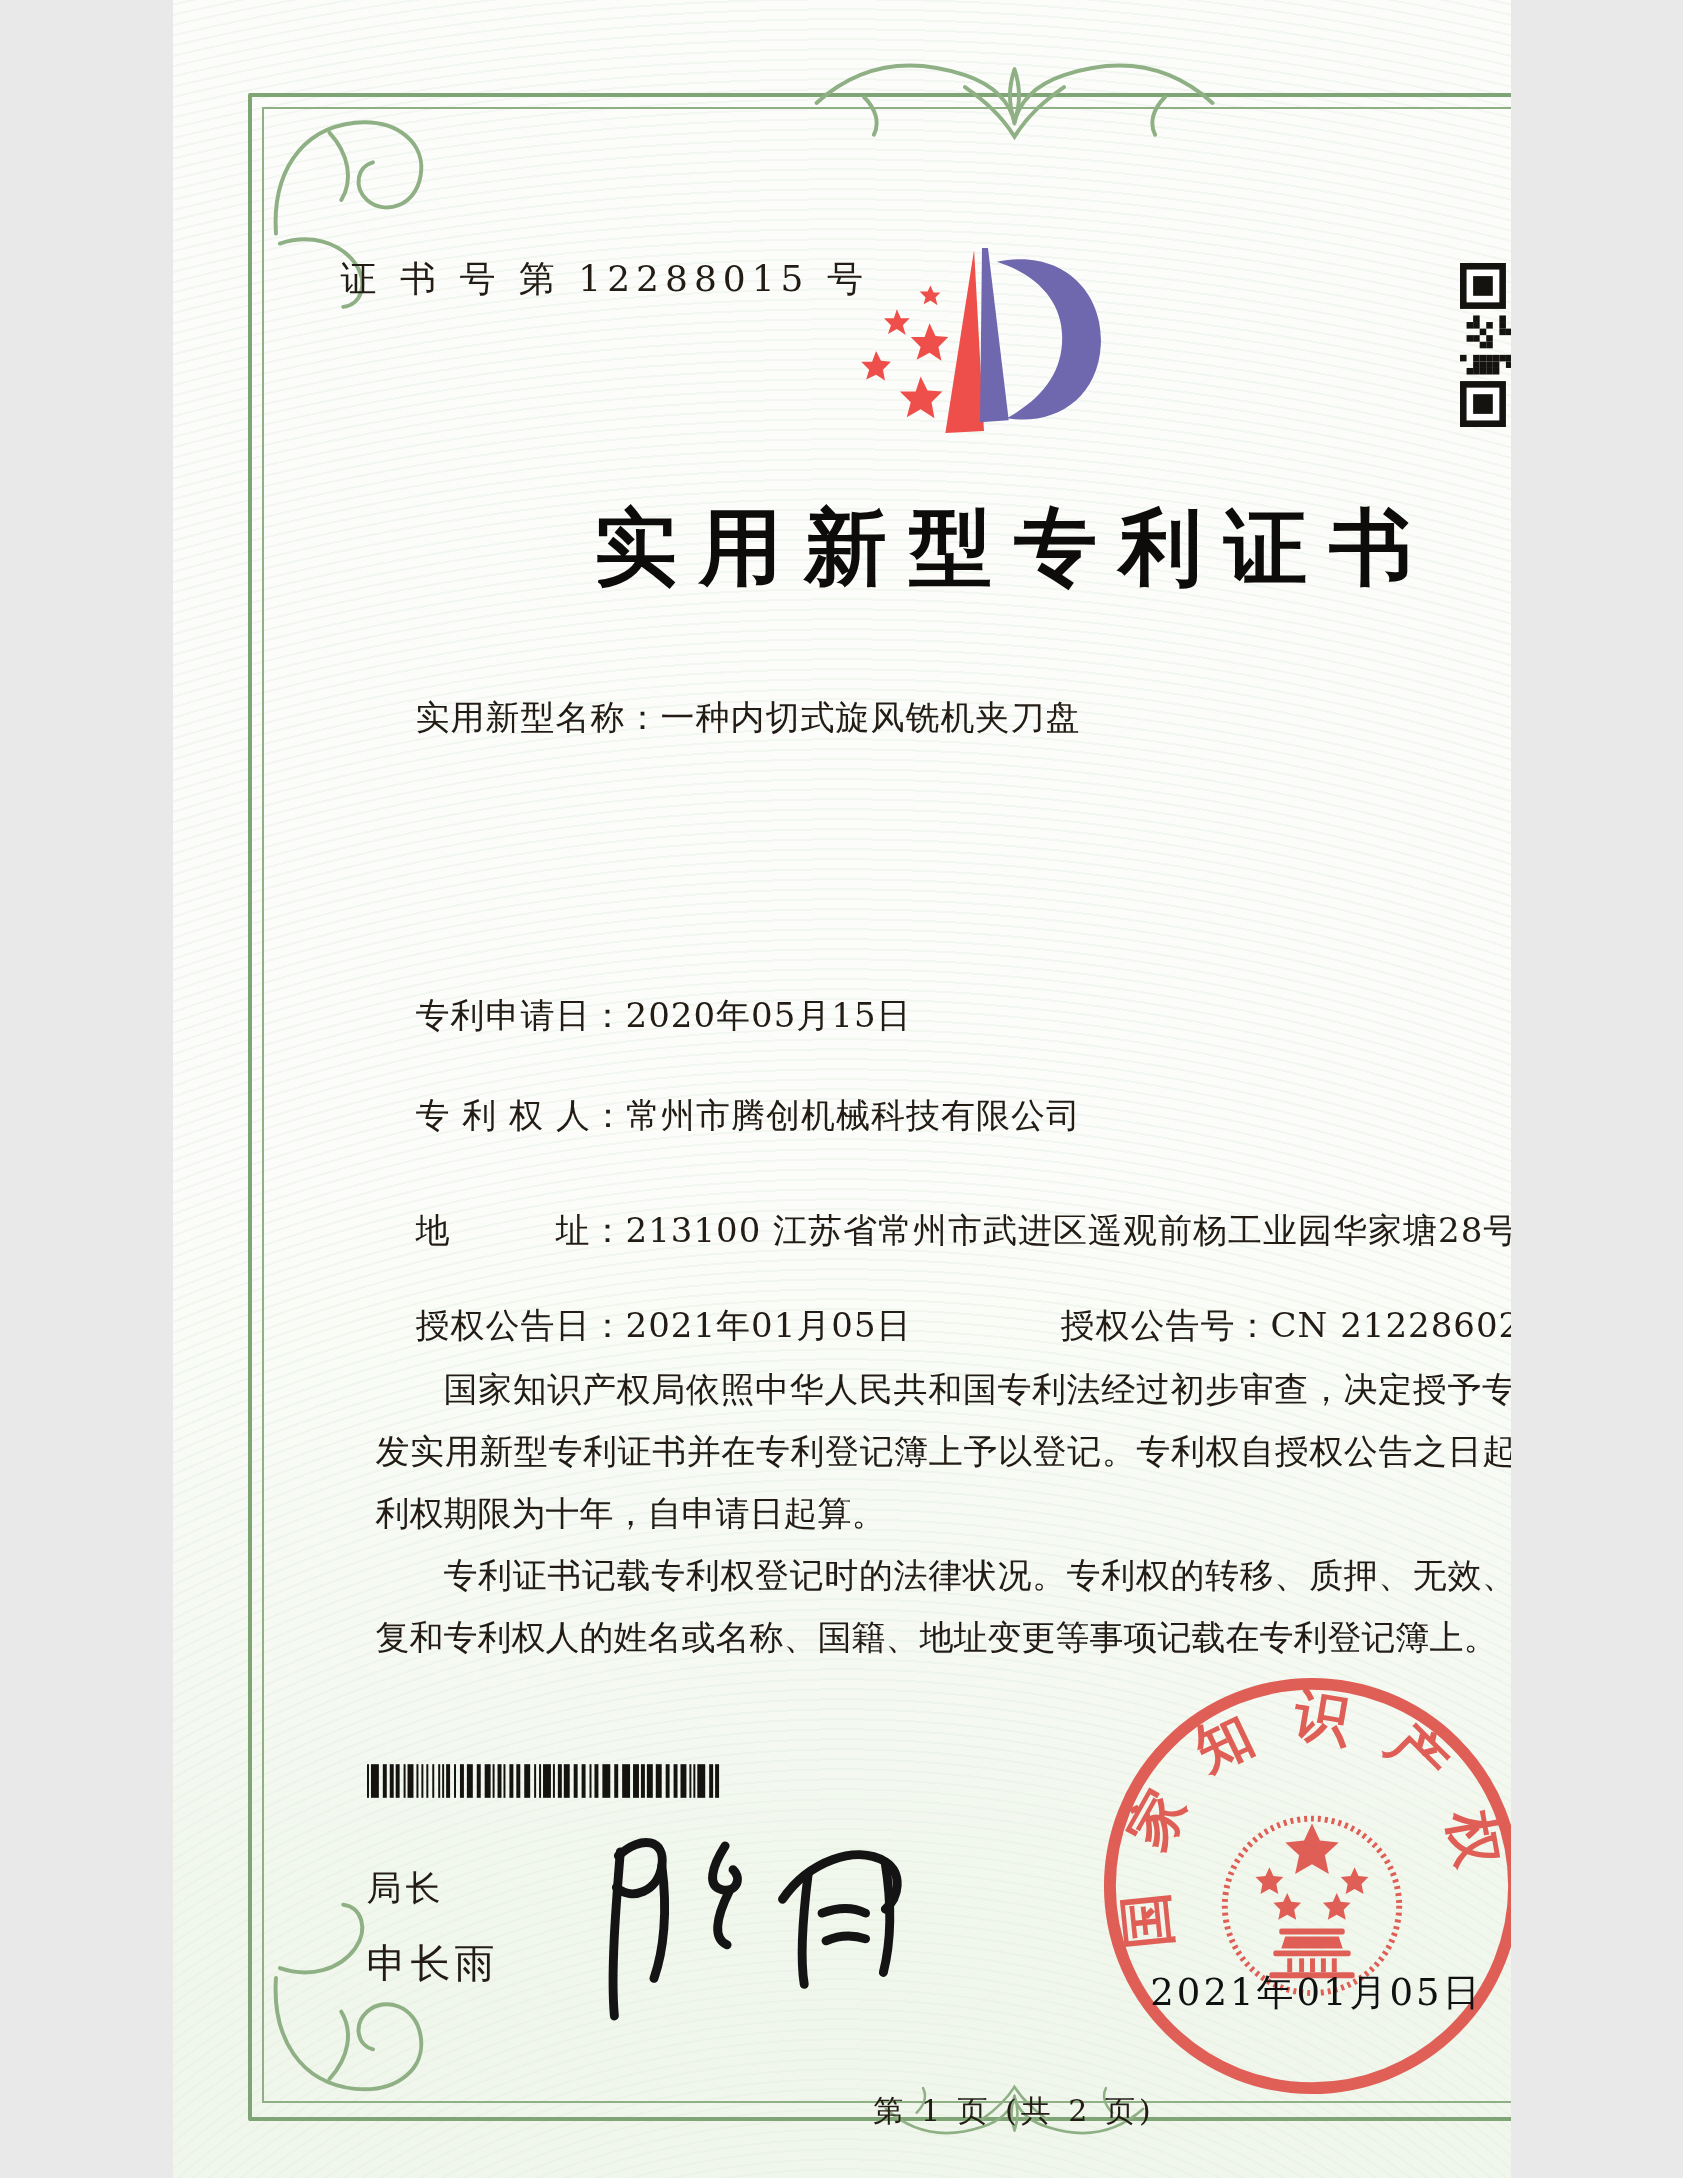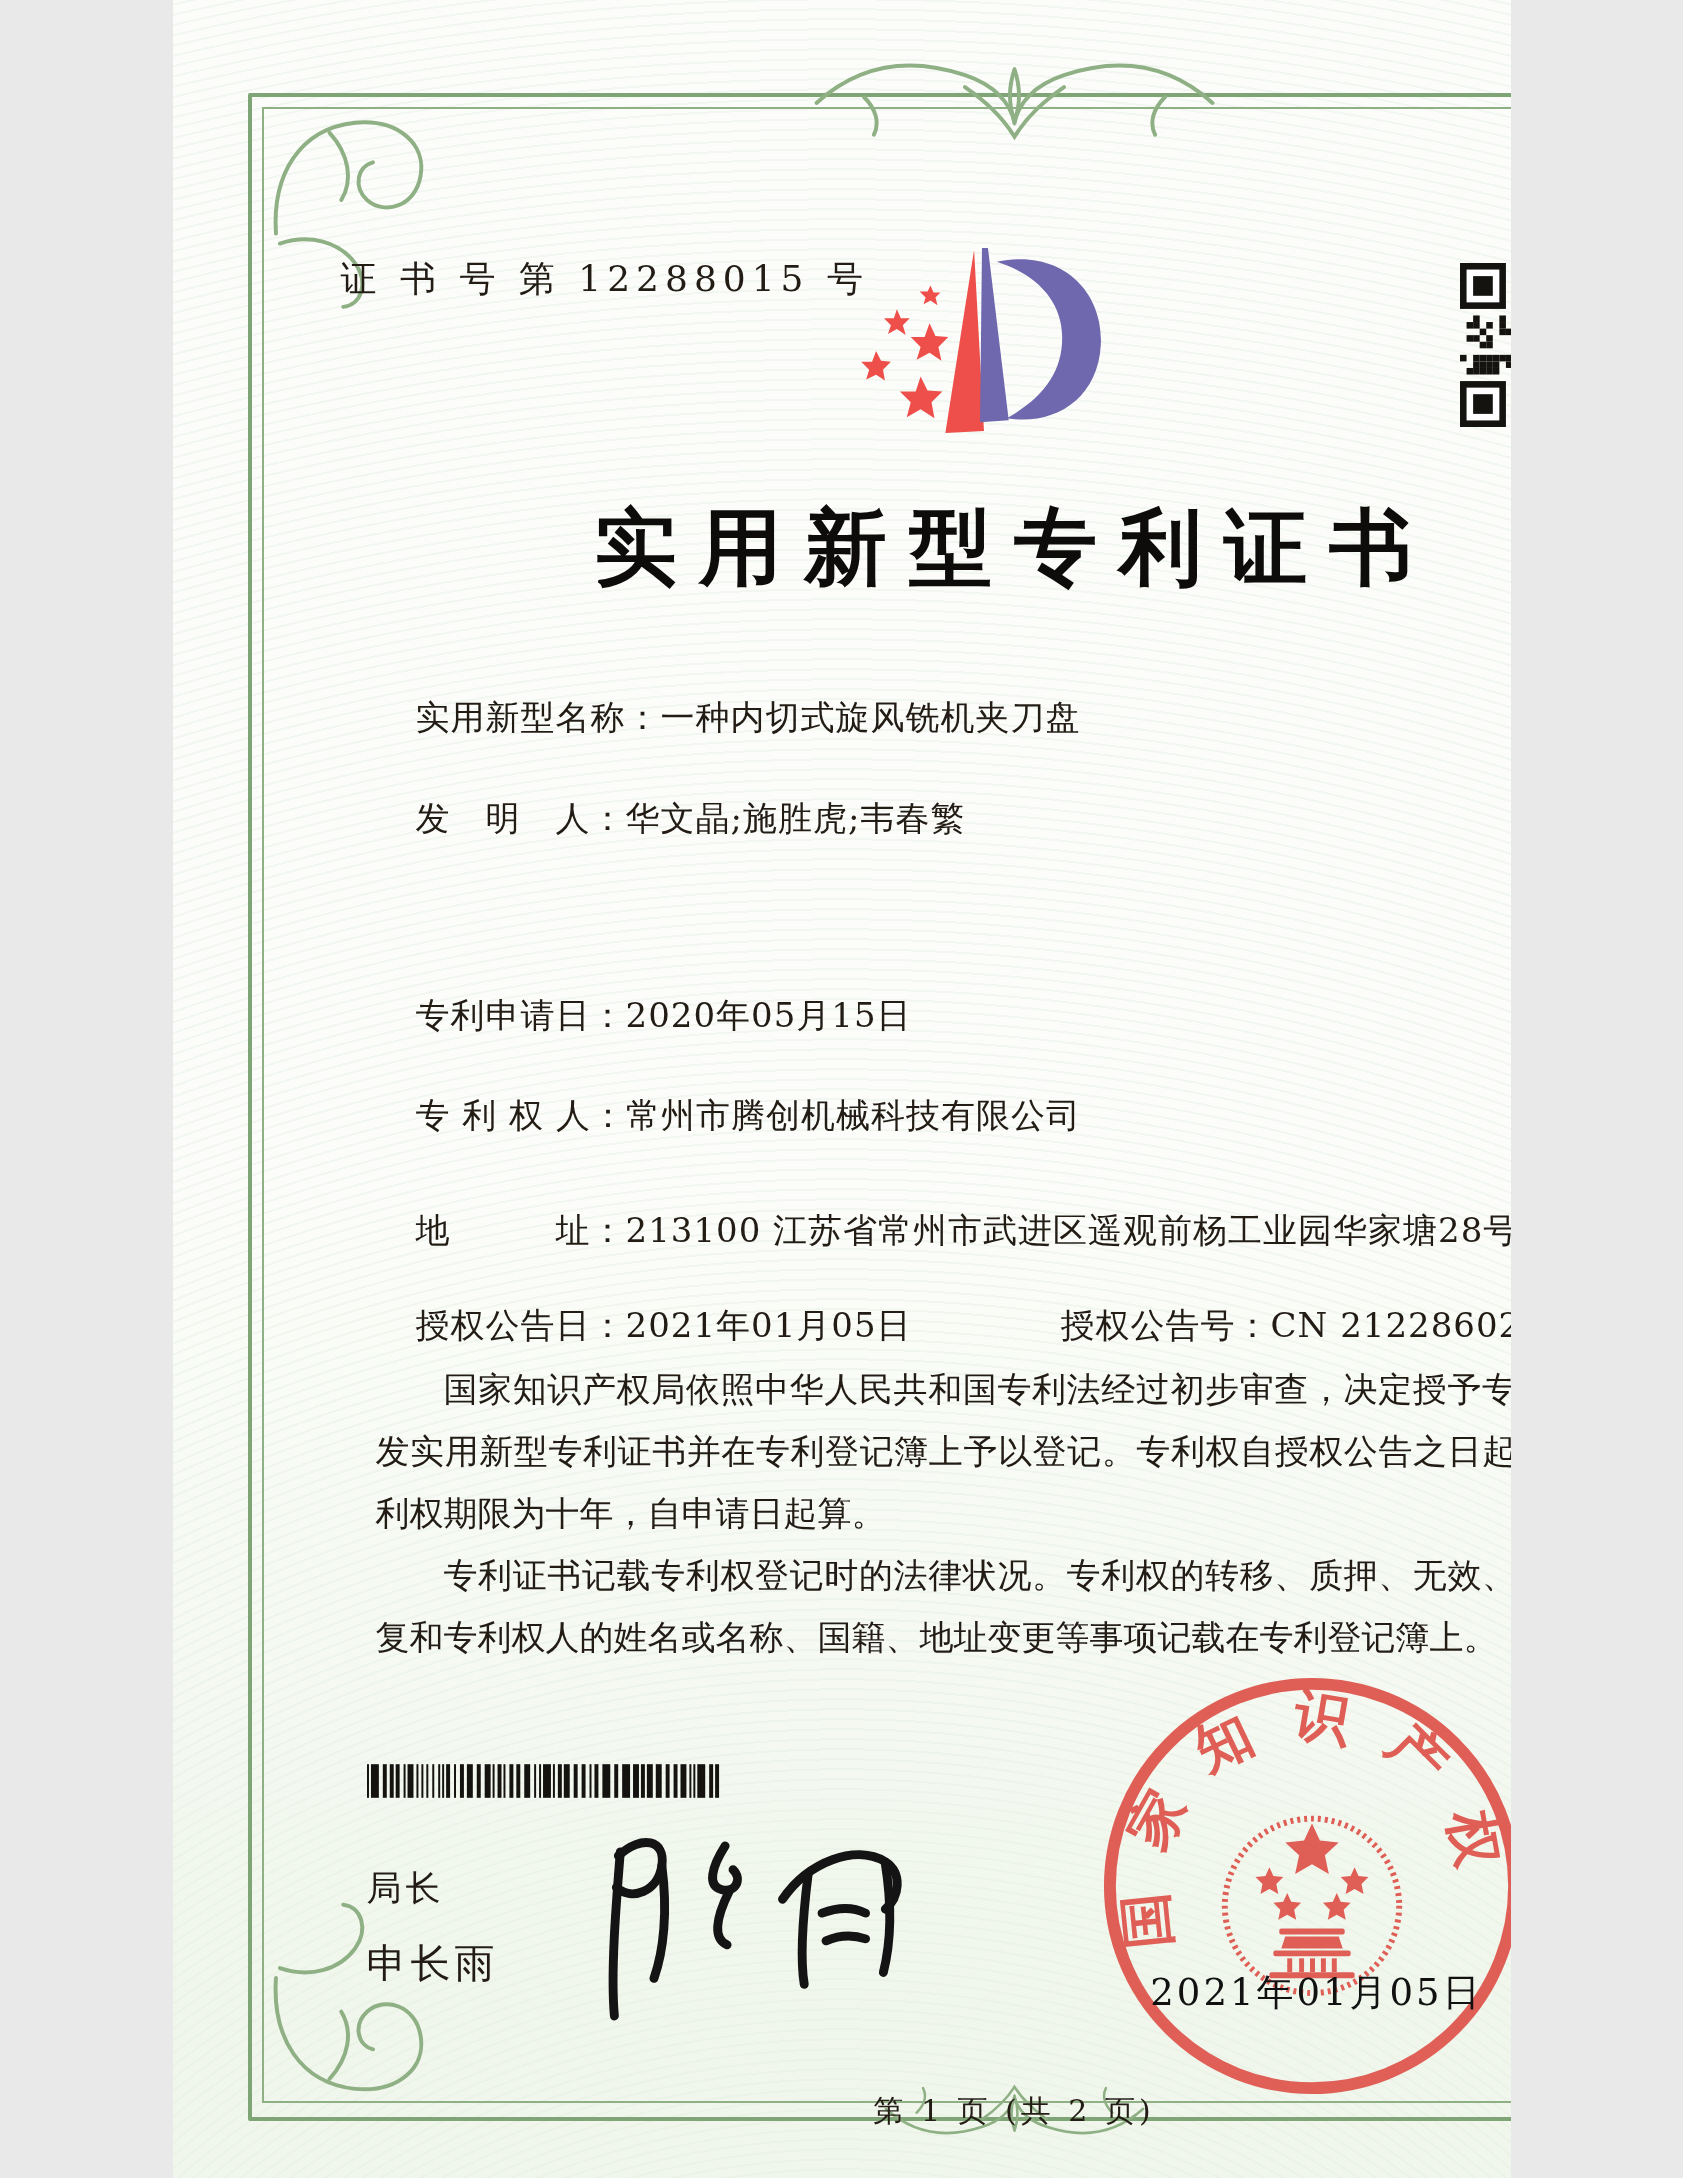--- a/index.html
+++ b/index.html
@@ -285,21 +285,20 @@
       <rect x="19" y="1" width="5" height="5" fill="#fff"></rect>
       <rect x="20" y="2" width="3" height="3" fill="#151310"></rect>
       <rect x="0" y="18" width="7" height="7" fill="#151310"></rect>
       <rect x="1" y="19" width="5" height="5" fill="#fff"></rect>
       <rect x="2" y="20" width="3" height="3" fill="#151310"></rect>
     </svg>
 
   <div class="abs title">实用新型专利证书</div>
 
   <div class="abs row" style="top:695px"><span class="lab">实用新型名称：</span><span>一种内切式旋风铣机夹刀盘</span></div>
-  <div class="abs row" style="top:796px"><span class="lab">发　明　人：</span><span>华文晶;施胜虎;韦春繁</span></div>
   <div class="abs row" style="top:993px"><span class="lab">专利申请日：</span><span>2020年05月15日</span></div>
   <div class="abs row" style="top:1093px"><span class="lab">专 利 权 人：</span><span>常州市腾创机械科技有限公司</span></div>
   <div class="abs row" style="top:1208px"><span class="lab">地　　　址：</span><span>213100 江苏省常州市武进区遥观前杨工业园华家塘28号</span></div>
   <div class="abs row" style="top:1303px">
     <span class="lab">授权公告日：</span><span>2021年01月05日</span><span class="grant2">授权公告号：</span><span>CN 212286022 U</span>
   </div>
 
   <div class="abs paras">
     <p>国家知识产权局依照中华人民共和国专利法经过初步审查，决定授予专利权，颁发实用新型专利证书并在专利登记簿上予以登记。专利权自授权公告之日起生效。专利权期限为十年，自申请日起算。</p>
     <p>专利证书记载专利权登记时的法律状况。专利权的转移、质押、无效、终止、恢复和专利权人的姓名或名称、国籍、地址变更等事项记载在专利登记簿上。</p>

